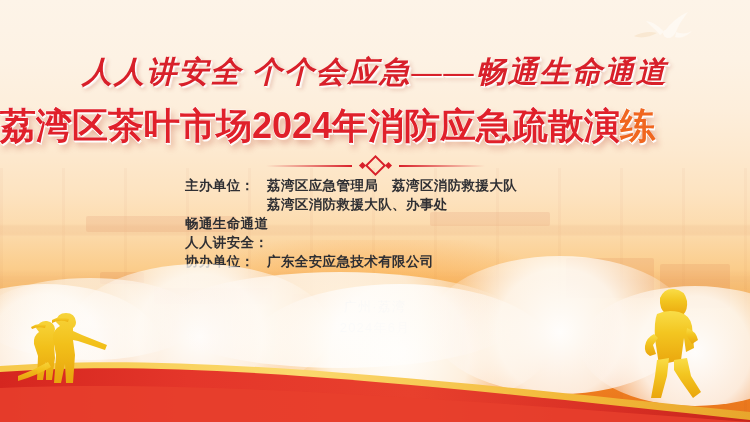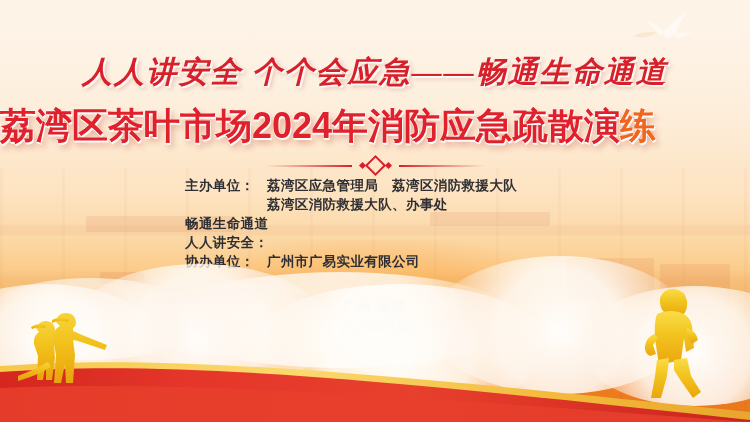--- a/index.html
+++ b/index.html
@@ -318,21 +318,21 @@
       <span class="value">荔湾区消防救援大队、办事处</span>
     </div>
     <div class="row">
       <span class="value">畅通生命通道</span>
     </div>
     <div class="row">
       <span class="label">人人讲安全：</span>
     </div>
     <div class="row">
       <span class="label">协办单位：</span>
-      <span class="value">广州市广易实业有限公司</span>
+      <span class="value">广东全安应急技术有限公司</span>
     </div>
   </div>
 
   <div class="place-date">
     <div>广州·荔湾</div>
     <div>2024年6月</div>
   </div>
 
   <div class="smoke">
     <span class="p1"></span>

